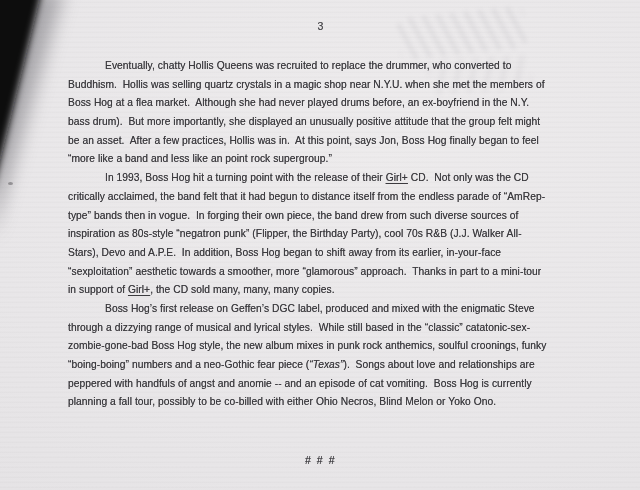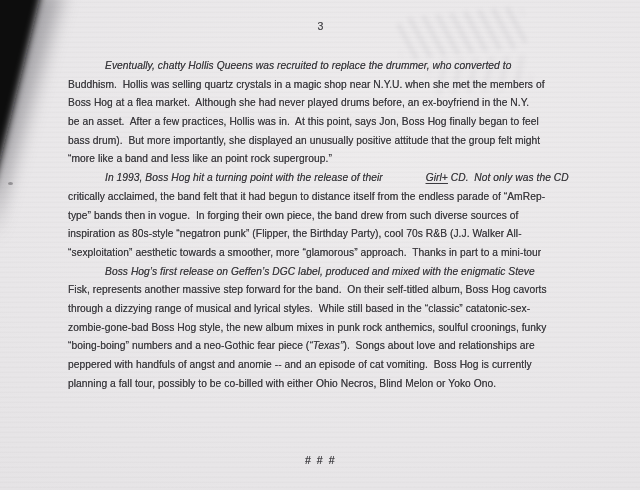--- a/index.html
+++ b/index.html
@@ -74,27 +74,25 @@
   }
   .line {
     white-space: pre;
     height: 18.7px;
     line-height: 18.7px;
     font-size: 10.25px;
     letter-spacing: 0.05px;
   }
   .line.indent {
     padding-left: 37px;
-    font-style: italic;
   }
   .seg-u {
     text-decoration: underline;
     text-decoration-thickness: 0.9px;
     text-underline-offset: 2px;
-    margin-left: 40px;
   }
   .seg-i {
     font-style: italic;
   }
   .end-mark {
     position: absolute;
     left: 68px; top: 451px;
     width: 505px;
     height: 18.7px;
     line-height: 18.7px;
@@ -128,34 +126,35 @@
 
   <div class="speck"></div>
 
   <div class="page-number">3</div>
 
   <div class="doc-body">
       <div class="paragraph">
         <div class="line indent"><span>Eventually, chatty Hollis Queens was recruited to replace the drummer, who converted to</span></div>
         <div class="line"><span>Buddhism.  Hollis was selling quartz crystals in a magic shop near N.Y.U. when she met the members of</span></div>
         <div class="line"><span>Boss Hog at a flea market.  Although she had never played drums before, an ex-boyfriend in the N.Y.</span></div>
+        <div class="line"><span>bass drum).  But more importantly, she displayed an unusually positive attitude that the group felt might</span></div>
         <div class="line"><span>be an asset.  After a few practices, Hollis was in.  At this point, says Jon, Boss Hog finally began to feel</span></div>
-        <div class="line"><span>bass drum).  But more importantly, she displayed an unusually positive attitude that the group felt might</span></div>
         <div class="line"><span>“more like a band and less like an point rock supergroup.”</span></div>
       </div>
       <div class="paragraph">
         <div class="line indent"><span>In 1993, Boss Hog hit a turning point with the release of their </span><span class="seg-u">Girl+</span><span> CD.  Not only was the CD</span></div>
         <div class="line"><span>critically acclaimed, the band felt that it had begun to distance itself from the endless parade of “AmRep-</span></div>
         <div class="line"><span>type” bands then in vogue.  In forging their own piece, the band drew from such diverse sources of</span></div>
         <div class="line"><span>inspiration as 80s-style “negatron punk” (Flipper, the Birthday Party), cool 70s R&amp;B (J.J. Walker All-</span></div>
+        <div class="line"><span>Stars), Devo and A.P.E.  In addition, Boss Hog began to shift away from its earlier, in-your-face</span></div>
         <div class="line"><span>“sexploitation” aesthetic towards a smoother, more “glamorous” approach.  Thanks in part to a mini-tour</span></div>
+        <div class="line"><span>in support of </span><span class="seg-u">Girl+</span><span>, the CD sold many, many, many copies.</span></div>
       </div>
       <div class="paragraph">
         <div class="line indent"><span>Boss Hog’s first release on Geffen’s DGC label, produced and mixed with the enigmatic Steve</span></div>
-        <div class="line"><span>Fisk, represents another massive step forward for the band.  On their self-titled album, Boss Hog cavorts</span></div>
         <div class="line"><span>through a dizzying range of musical and lyrical styles.  While still based in the “classic” catatonic-sex-</span></div>
         <div class="line"><span>zombie-gone-bad Boss Hog style, the new album mixes in punk rock anthemics, soulful croonings, funky</span></div>
         <div class="line"><span>“boing-boing” numbers and a neo-Gothic fear piece (</span><span class="seg-i">“Texas”</span><span>).  Songs about love and relationships are</span></div>
         <div class="line"><span>peppered with handfuls of angst and anomie -- and an episode of cat vomiting.  Boss Hog is currently</span></div>
         <div class="line"><span>planning a fall tour, possibly to be co-billed with either Ohio Necros, Blind Melon or Yoko Ono.</span></div>
       </div>
     </div>
 
   <div class="end-mark"># # #</div>
 

